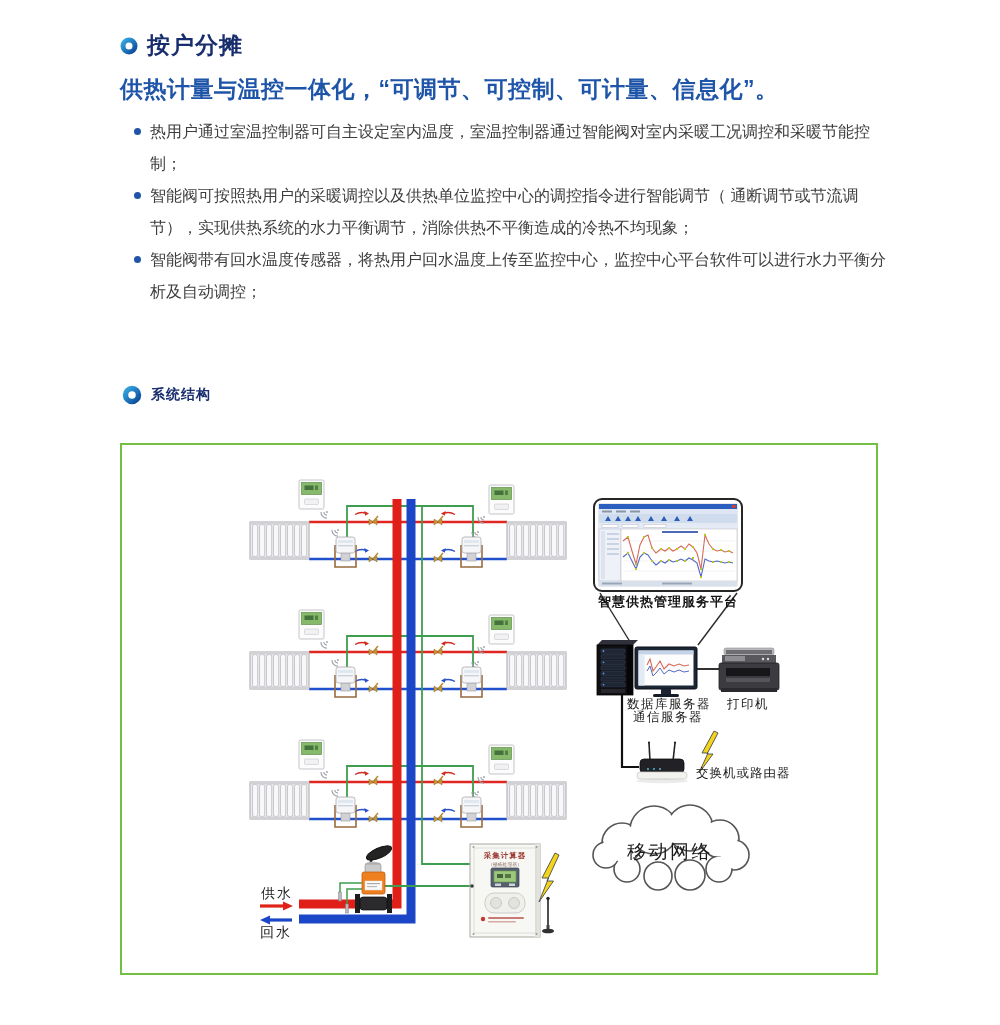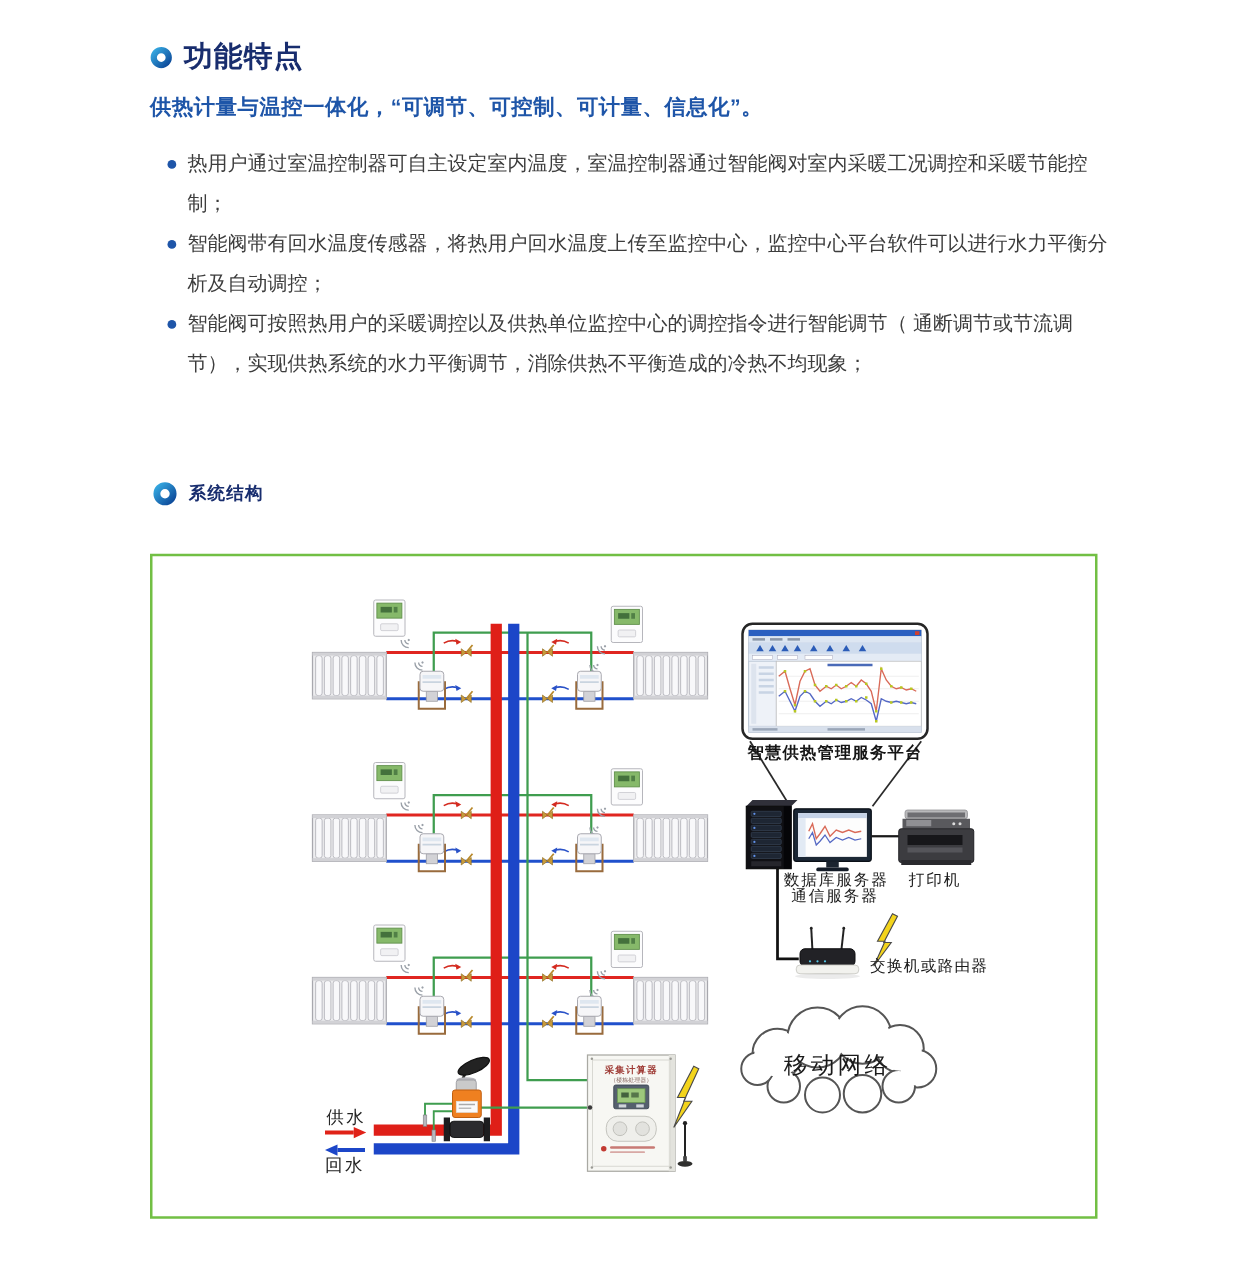--- a/index.html
+++ b/index.html
@@ -1,48 +1,48 @@
 <!DOCTYPE html>
 <html><head>
 <meta charset="utf-8">
 <style>
   html,body{margin:0;padding:0;background:#ffffff;}
   body{width:1000px;height:1025px;position:relative;font-family:"Liberation Sans","DejaVu Sans",sans-serif;overflow:hidden;}
   .abs{position:absolute;}
   .sec-header{display:flex;align-items:center;gap:9px;}
   .sec-title{font-size:23px;font-weight:bold;color:#182d6e;letter-spacing:1px;}
-  .subtitle{font-size:17px;font-weight:bold;color:#1e55a8;letter-spacing:0.5px;}
+  .subtitle{font-size:23px;font-weight:bold;color:#1e55a8;letter-spacing:0.5px;}
   ul.features{list-style:none;margin:12px;padding:0;width:765px;}
   ul.features li{position:relative;padding-left:18px;font-size:16px;line-height:32px;color:#3d3d3d;}
   ul.features li::before{content:'';position:absolute;left:2px;top:12px;width:7px;height:7px;border-radius:50%;background:#1e55a8;}
   .diagram-box{border:2px solid #72bf44;background:#fff;}
   svg text{font-family:"Liberation Sans","DejaVu Sans",sans-serif;}
 </style>
 </head>
 <body>
 
 <div class="abs sec-header" style="left:120px;top:30px;">
   <svg width="18" height="18">
     <defs>
         <linearGradient id="ring1" x1="0" y1="0" x2="1" y2="1">
       <stop offset="0" stop-color="#35a8e0"></stop>
           <stop offset="1" stop-color="#0d4a9a"></stop>
     </linearGradient>
       </defs>
     <circle cx="9" cy="9" r="6" fill="none" stroke="url(#ring1)" stroke-width="5"></circle>
   </svg>
-  <span class="sec-title">功能特点</span>
+  <span class="sec-title">按户分摊</span>
 </div>
 
 <div class="abs subtitle" style="left:120px;top:74px;width:780px;">供热计量与温控一体化，“可调节、可控制、可计量、信息化”。</div>
 
 <ul class="features abs" style="left:120px;top:104px;">
   <li>热用户通过室温控制器可自主设定室内温度，室温控制器通过智能阀对室内采暖工况调控和采暖节能控制；</li>
+  <li>智能阀可按照热用户的采暖调控以及供热单位监控中心的调控指令进行智能调节（ 通断调节或节流调节），实现供热系统的水力平衡调节，消除供热不平衡造成的冷热不均现象；</li>
   <li>智能阀带有回水温度传感器，将热用户回水温度上传至监控中心，监控中心平台软件可以进行水力平衡分析及自动调控；</li>
-  <li>智能阀可按照热用户的采暖调控以及供热单位监控中心的调控指令进行智能调节（ 通断调节或节流调节），实现供热系统的水力平衡调节，消除供热不平衡造成的冷热不均现象；</li>
 </ul>
 
 <div class="abs sec-header" style="left:122px;top:385px;">
   <svg width="20" height="20">
     <defs>
         <linearGradient id="ring2" x1="0" y1="0" x2="1" y2="1">
       <stop offset="0" stop-color="#35a8e0"></stop>
           <stop offset="1" stop-color="#0d4a9a"></stop>
     </linearGradient>
       </defs>

